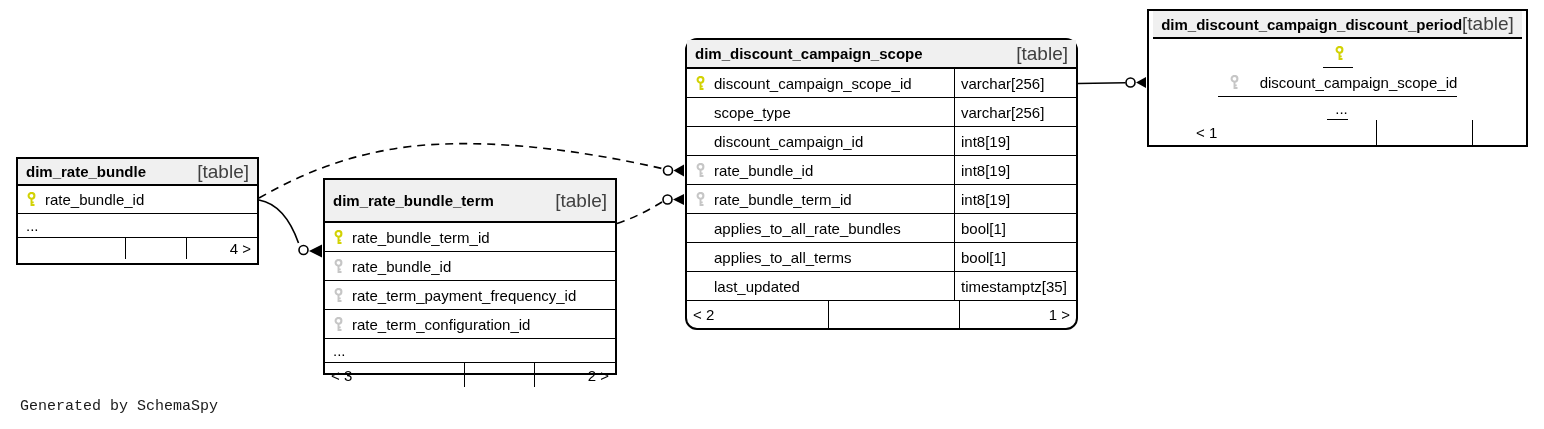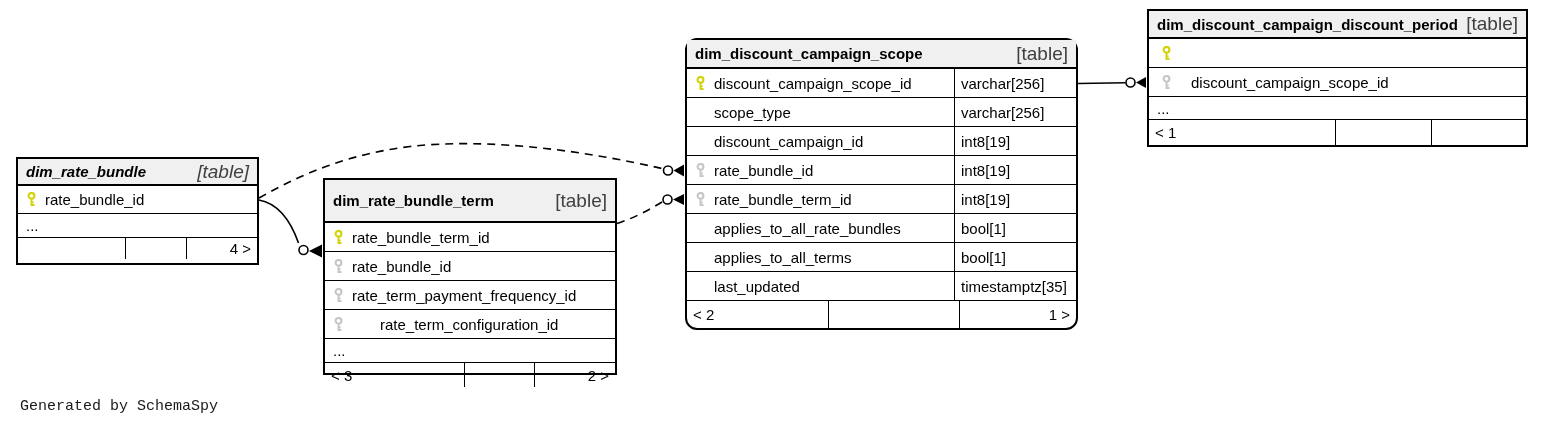--- a/index.html
+++ b/index.html
@@ -50,21 +50,21 @@
     <path d="M617,223.5 C634,218 650,209.5 662,202" fill="none" stroke="#000" stroke-width="1.6" stroke-dasharray="8 6"></path>
     <circle cx="667.5" cy="199.5" r="4.5" fill="#fff" stroke="#000" stroke-width="1.6"></circle>
     <polygon points="673,199.5 684,194 684,205" fill="#000"></polygon>
 
     <path d="M1078,83.5 L1125.5,82.7" fill="none" stroke="#000" stroke-width="1.6"></path>
     <circle cx="1130.5" cy="82.5" r="4.5" fill="#fff" stroke="#000" stroke-width="1.6"></circle>
     <polygon points="1136,82.5 1146,77 1146,88" fill="#000"></polygon>
   </svg>
 
   <div class="tbl" style="left:16px;top:157px;width:243px;height:108px;">
-    <div class="hdr" style="height:27px;font-style:italic;">
+    <div class="hdr" style="height:27px;">
       <span class="ttl">dim_rate_bundle</span>
       <span class="badge">[table]</span>
     </div>
     <div class="row" style="height:28px;">
       <span class="keyslot pk">
         <svg viewBox="0 0 11 15">
             <circle cx="5.5" cy="3.8" r="2.9" fill="none" stroke="currentColor" stroke-width="2.1"></circle>
             <path d="M5.5 6.8 V14 M5.5 13 h3 M5.5 10.4 h2.2" fill="none" stroke="currentColor" stroke-width="1.9"></path>
           </svg>
       </span>
@@ -105,21 +105,21 @@
     </div>
     <div class="row" style="height:29px;">
       <span class="keyslot fk">
         <svg viewBox="0 0 11 15">
             <circle cx="5.5" cy="3.8" r="2.9" fill="none" stroke="currentColor" stroke-width="2.1"></circle>
             <path d="M5.5 6.8 V14 M5.5 13 h3 M5.5 10.4 h2.2" fill="none" stroke="currentColor" stroke-width="1.9"></path>
           </svg>
       </span>
       <span class="cname">rate_term_payment_frequency_id</span>
     </div>
-    <div class="row" style="height:29px;gap:28px;">
+    <div class="row" style="height:29px;">
       <span class="keyslot fk">
         <svg viewBox="0 0 11 15">
             <circle cx="5.5" cy="3.8" r="2.9" fill="none" stroke="currentColor" stroke-width="2.1"></circle>
             <path d="M5.5 6.8 V14 M5.5 13 h3 M5.5 10.4 h2.2" fill="none" stroke="currentColor" stroke-width="1.9"></path>
           </svg>
       </span>
       <span class="cname">rate_term_configuration_id</span>
     </div>
     <div class="row more" style="height:24px;">
       <span>...</span>
@@ -191,21 +191,21 @@
       <span class="cname">last_updated</span>
       <span class="ctype">timestamptz[35]</span>
     </div>
     <div class="frow" style="height:27px;">
       <span class="fcell" style="width:141px;">&lt; 2</span>
       <span class="fcell" style="width:131px;"></span>
       <span class="fcell rt" style="flex:1;">1 &gt;</span>
     </div>
   </div>
 
-  <div class="tbl tbl-period" style="left:1147px;top:9px;width:381px;height:138px;">
+  <div class="tbl tbl-period" style="left:1147px;top:9px;width:381px;height:138px;align-items:center;">
     <div class="hdr" style="height:28px;">
       <span class="ttl">dim_discount_campaign_discount_period</span>
       <span class="badge">[table]</span>
     </div>
     <div class="row" style="height:29px;">
       <span class="keyslot pk">
         <svg viewBox="0 0 11 15">
             <circle cx="5.5" cy="3.8" r="2.9" fill="none" stroke="currentColor" stroke-width="2.1"></circle>
             <path d="M5.5 6.8 V14 M5.5 13 h3 M5.5 10.4 h2.2" fill="none" stroke="currentColor" stroke-width="1.9"></path>
           </svg>

